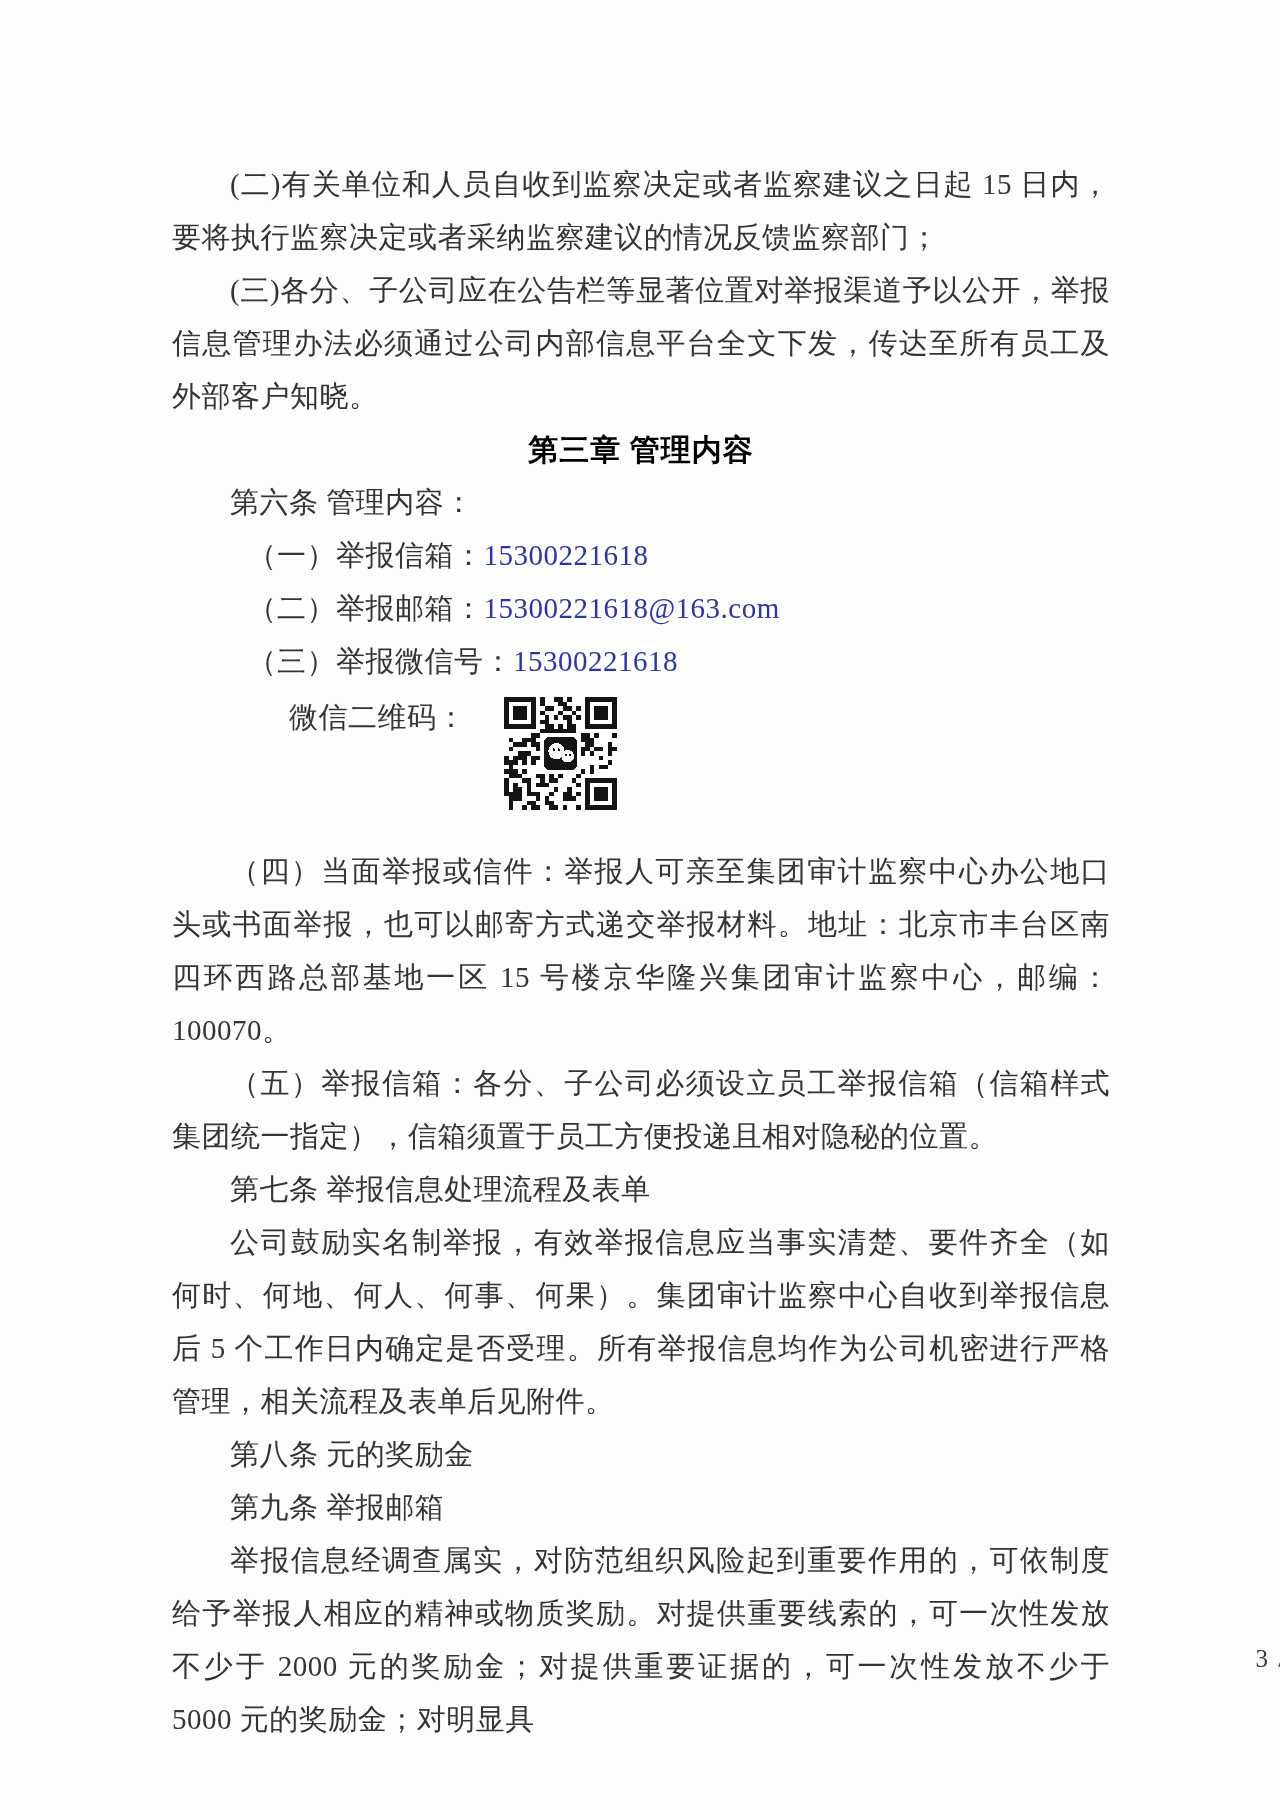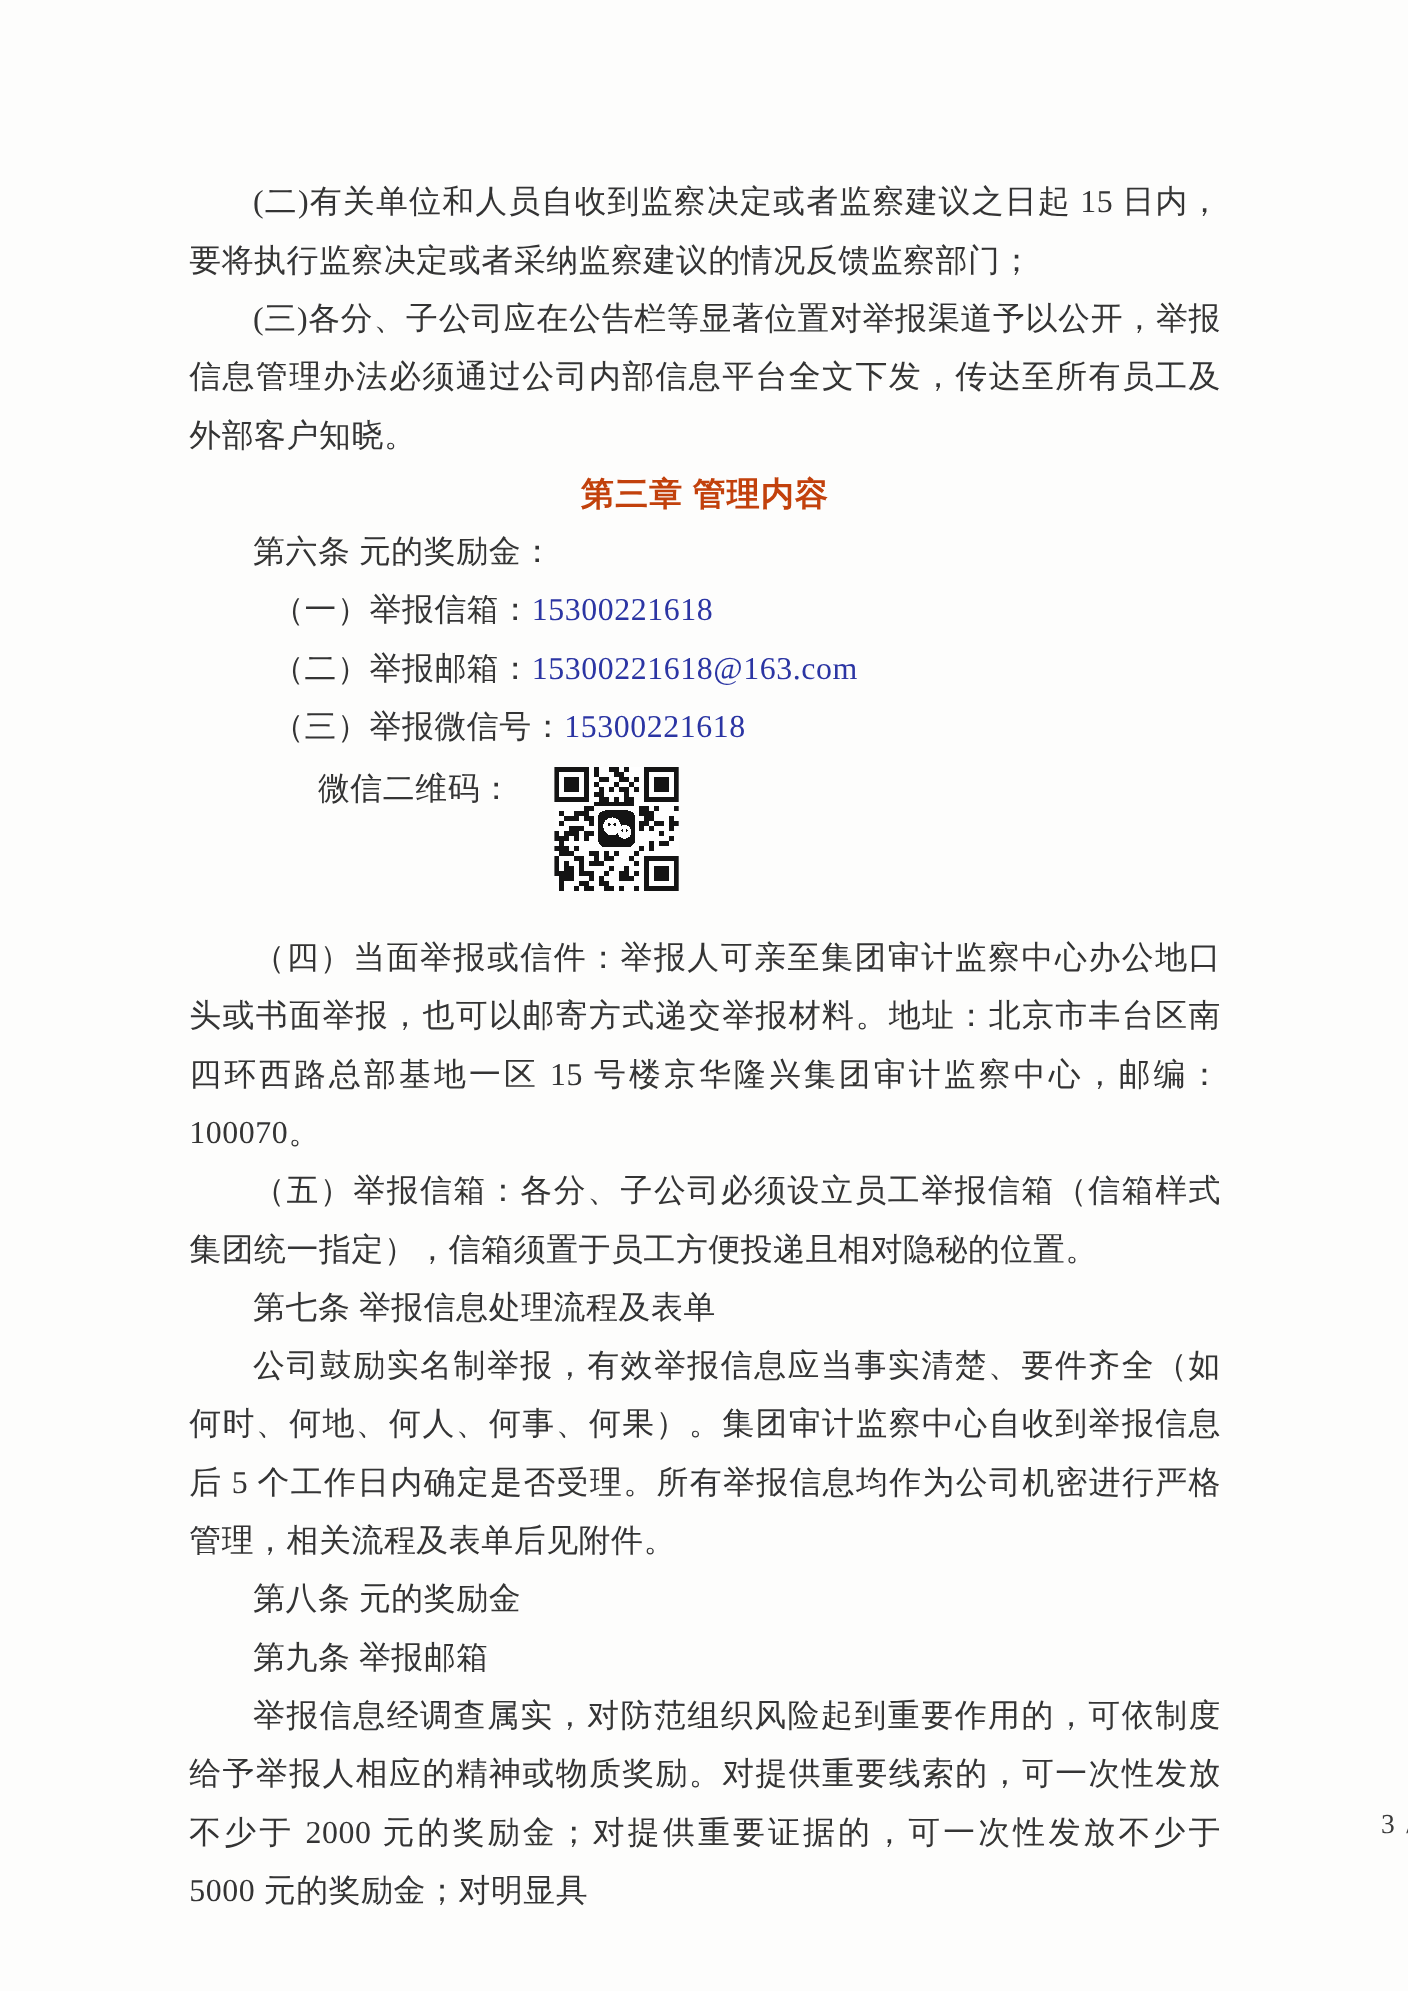--- a/index.html
+++ b/index.html
@@ -29,21 +29,21 @@
   }
   .para{ text-indent:2em; }
   .art-line{ text-indent:2em; }
   .channel-line{ text-indent:2.6em; text-align:left; }
   .chapter{
     margin:0;
     font-size:30px;
     line-height:53px;
     font-weight:700;
     text-align:center;
-    color:#c2410c;
+    color:#000000;
     letter-spacing:1px;
   }
   .blue-val{
     color:#2b35a3;
   }
   .qr-row{
     display:flex;
     align-items:flex-start;
     margin:3px 0 0 117px;
     height:122px;
@@ -81,21 +81,21 @@
 
 <div class="page">
   <div class="content">
 
     <p class="para">(二)有关单位和人员自收到监察决定或者监察建议之日起 15 日内，要将执行监察决定或者采纳监察建议的情况反馈监察部门；</p>
 
     <p class="para">(三)各分、子公司应在公告栏等显著位置对举报渠道予以公开，举报信息管理办法必须通过公司内部信息平台全文下发，传达至所有员工及外部客户知晓。</p>
 
     <h2 class="chapter">第三章 管理内容</h2>
 
-    <p class="art-line">第六条 元的奖励金：</p>
+    <p class="art-line">第六条 管理内容：</p>
 
     <p class="channel-line"><span>（一）举报信箱：</span><span class="blue-val">15300221618</span></p>
 
     <p class="channel-line"><span>（二）举报邮箱：</span><span class="blue-val">15300221618@163.com</span></p>
 
     <p class="channel-line"><span>（三）举报微信号：</span><span class="blue-val">15300221618</span></p>
 
     <div class="qr-row">
       <span class="qr-label">微信二维码：</span>
       <svg class="qr-svg" viewBox="0 0 125 125" shape-rendering="crispEdges" xmlns="http://www.w3.org/2000/svg">

